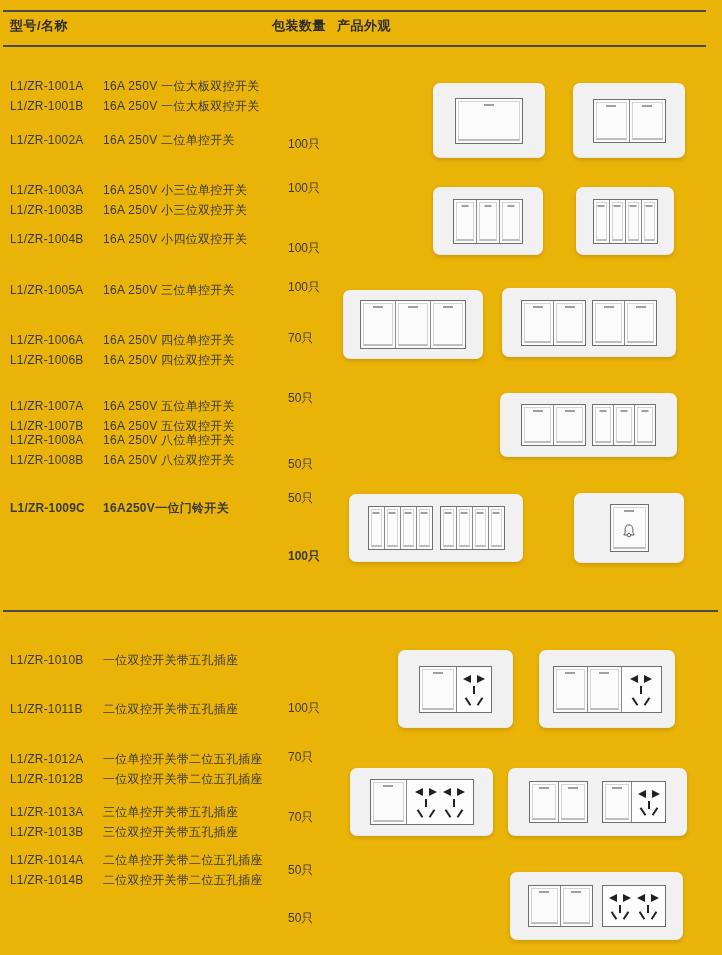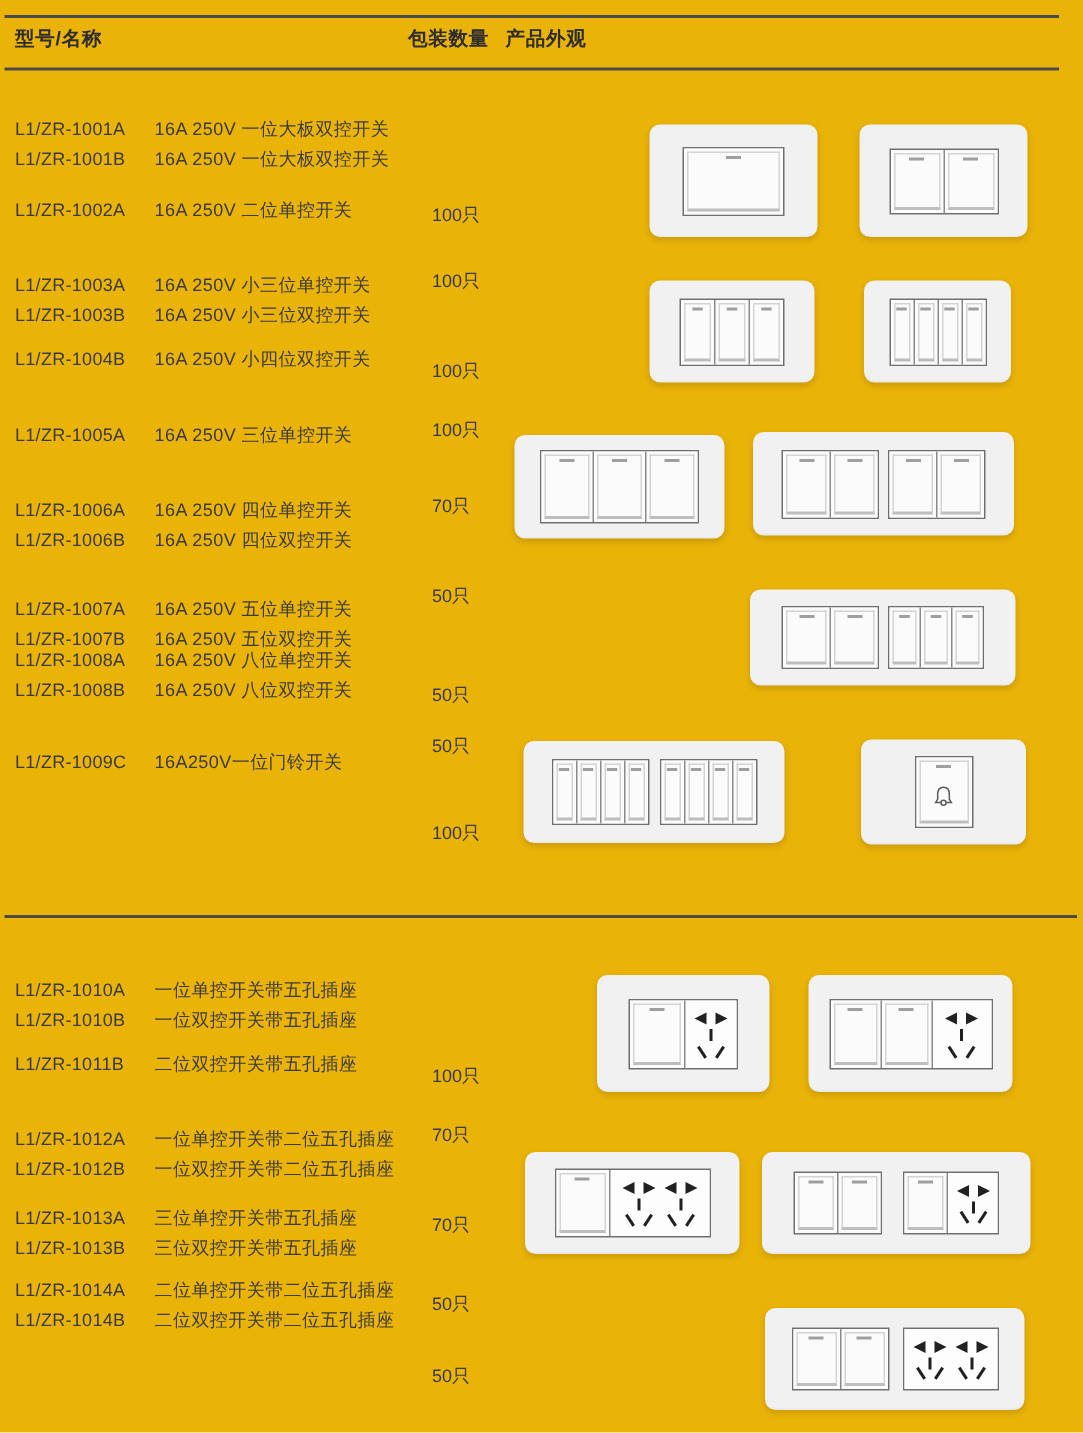--- a/index.html
+++ b/index.html
@@ -135,33 +135,29 @@
         <span class="model">L1/ZR-1008A</span>
         <span class="desc">16A 250V 八位单控开关</span>
       </div>
     <div class="line">
         <span class="model">L1/ZR-1008B</span>
         <span class="desc">16A 250V 八位双控开关</span>
       </div>
     <div class="qty">50只</div>
   </div>
 
-  <div class="row" style="top:498px;">
+  <div class="row" style="top:498px;font-weight:bold;">
     <div class="line">
         <span class="model">L1/ZR-1009C</span>
         <span class="desc">16A250V一位门铃开关</span>
       </div>
     <div class="qty">100只</div>
   </div>
 
   <div class="row" style="top:650px;">
-    <div class="line">
-        <span class="model">L1/ZR-1010A</span>
-        <span class="desc">一位单控开关带五孔插座</span>
-      </div>
     <div class="line">
         <span class="model">L1/ZR-1010B</span>
         <span class="desc">一位双控开关带五孔插座</span>
       </div>
     <div class="qty">100只</div>
   </div>
 
   <div class="row" style="top:699px;">
     <div class="line">
         <span class="model">L1/ZR-1011B</span>

